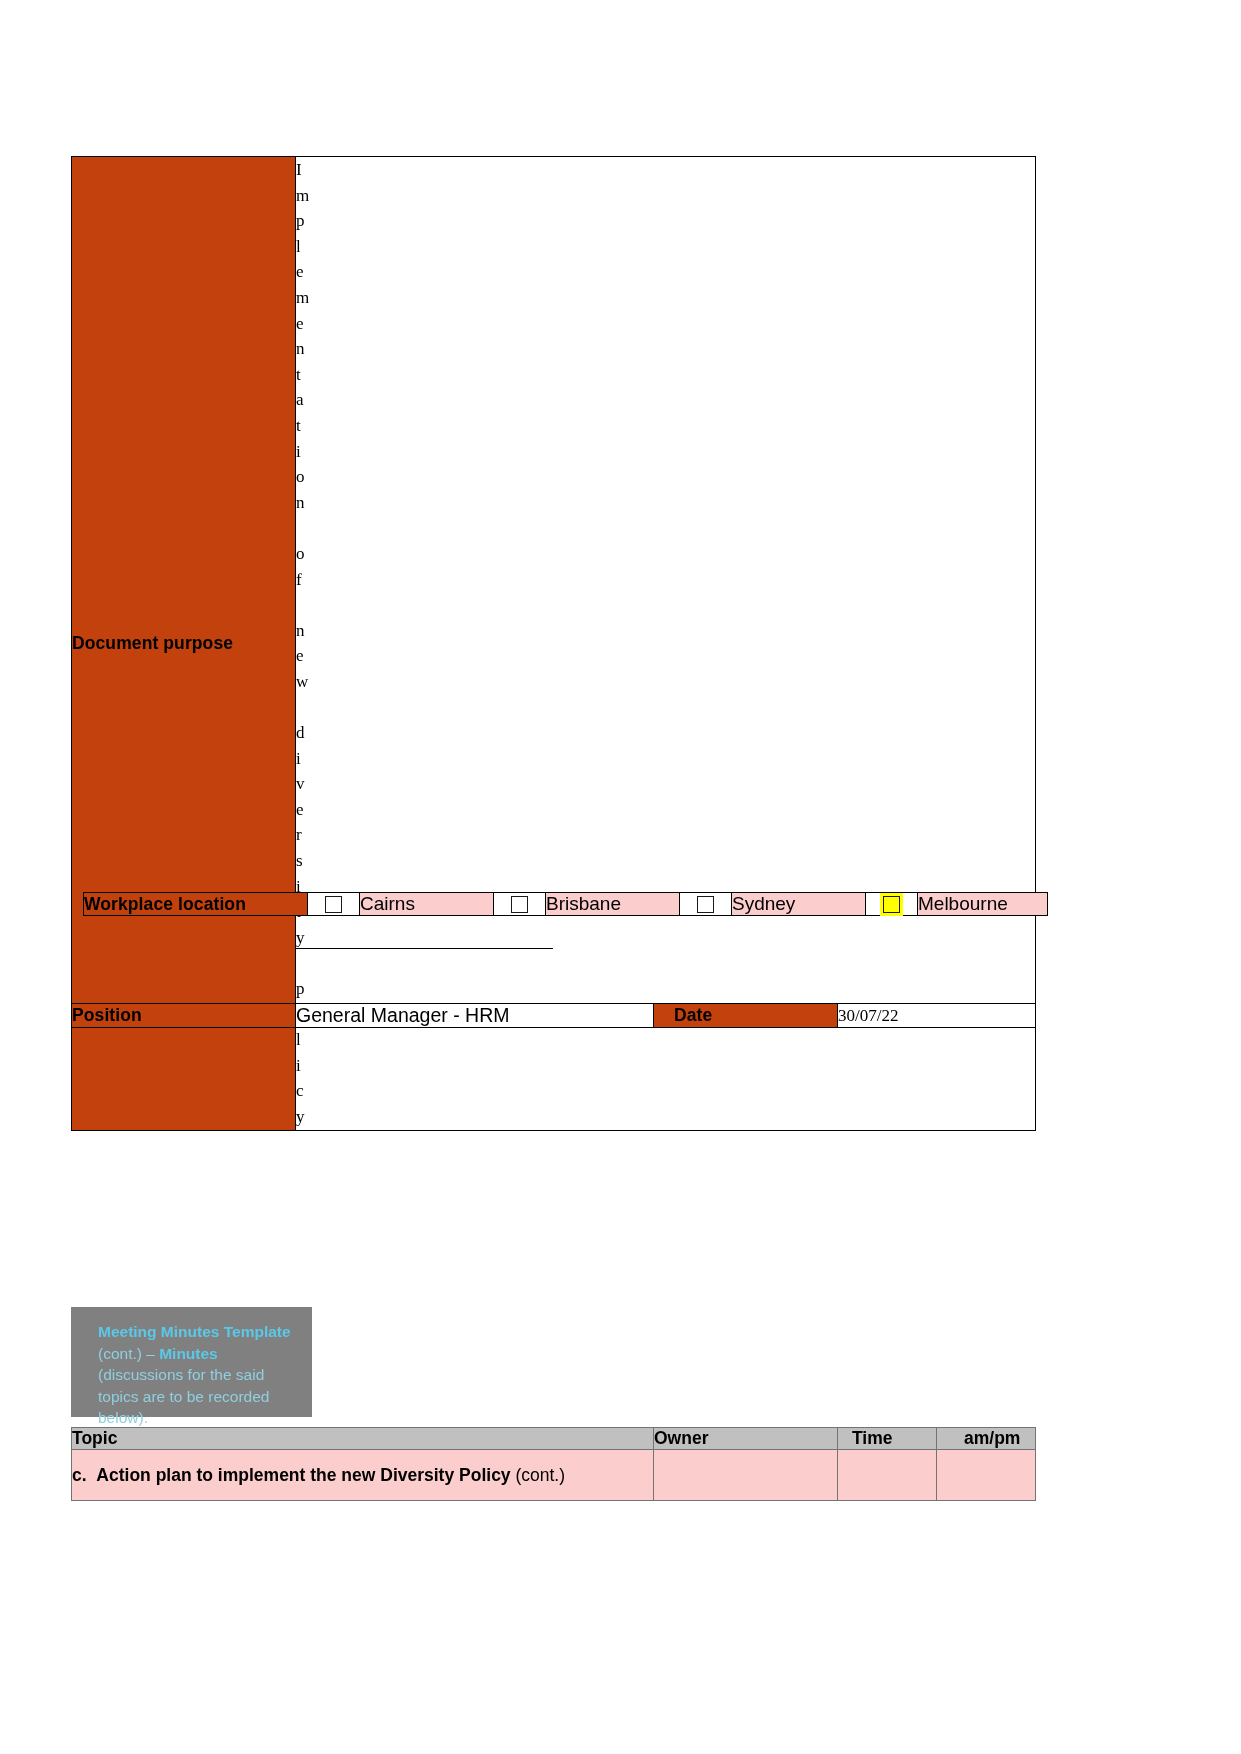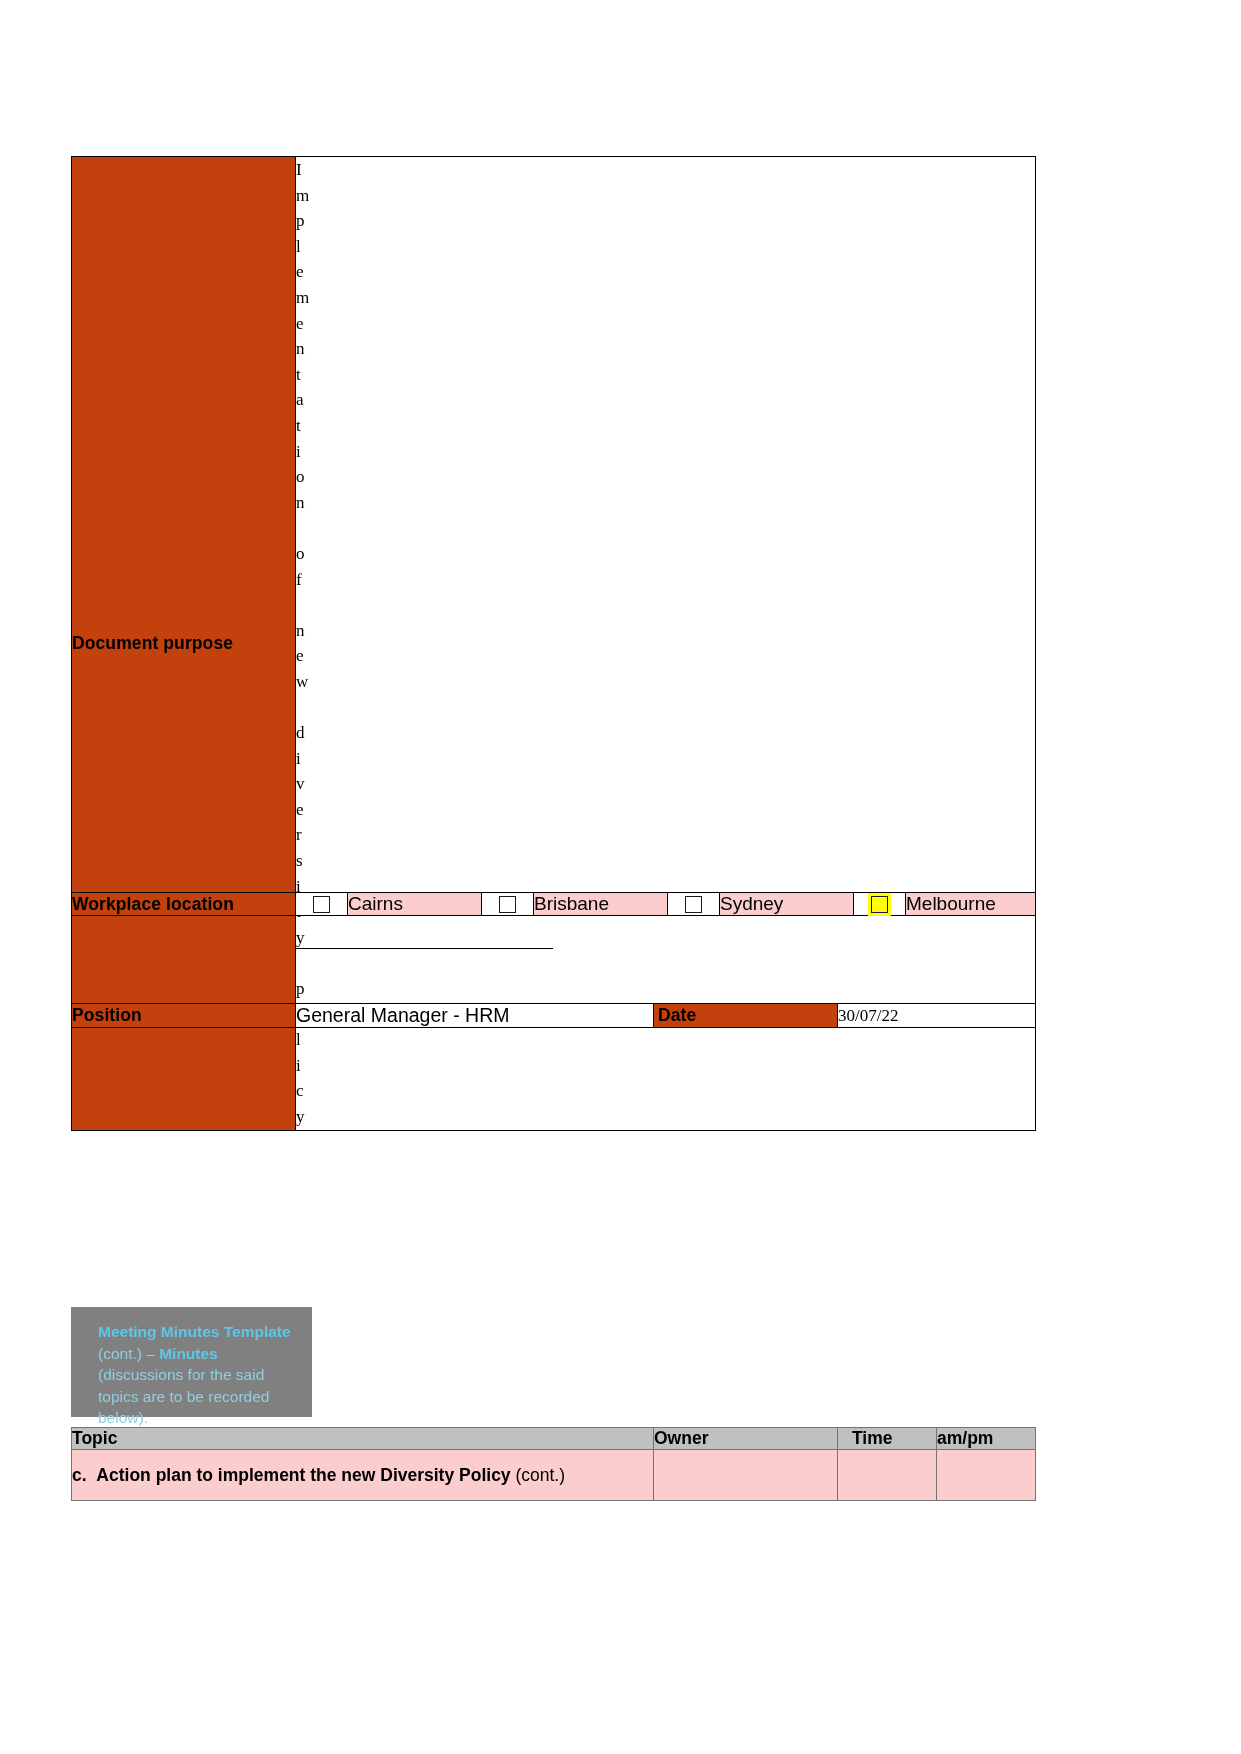--- a/index.html
+++ b/index.html
@@ -224,21 +224,21 @@
               <span class="vchar">l</span>
               <span class="vchar">i</span>
               <span class="vchar">c</span>
               <span class="vchar">y</span>
             </div>
         </td>
       </tr>
     </tbody>
   </table>
 
-  <table class="form-table" style="top:892px;">
+  <table class="form-table" style="top:892px;margin-left:12px;">
     <colgroup>
       <col style="width:224px">
       <col style="width:52px">
         <col style="width:134px">
       <col style="width:52px">
         <col style="width:134px">
       <col style="width:52px">
         <col style="width:134px">
       <col style="width:52px">
         <col style="width:130px">
@@ -275,21 +275,21 @@
     <colgroup>
       <col style="width:224px">
       <col style="width:358px">
       <col style="width:184px">
       <col style="width:198px">
     </colgroup>
     <tbody>
       <tr>
         <td class="cell-pink label-cell">Position</td>
         <td class="value-sans">General Manager - HRM</td>
-        <td class="cell-pink label-cell" style="padding-left:4px;">Date</td>
+        <td class="cell-pink label-cell" style="padding-left:20px;">Date</td>
         <td class="value-serif">30/07/22</td>
       </tr>
     </tbody>
   </table>
 
   <div class="short-rule"></div>
 
   <div class="callout">
     <b>Meeting Minutes Template</b><span> (cont.) – </span><b>Minutes</b><span> (discussions for the said topics are to be recorded below).</span>
   </div>
@@ -299,21 +299,21 @@
       <col style="width:582px">
       <col style="width:184px">
       <col style="width:99px">
       <col style="width:99px">
     </colgroup>
     <tbody>
       <tr>
         <td class="mh">Topic</td>
         <td class="mh">Owner</td>
         <td class="mh" style="padding-left:14px;">Time</td>
-        <td class="mh" style="padding-left:0;">am/pm</td>
+        <td class="mh" style="padding-left:27px;">am/pm</td>
       </tr>
       <tr>
         <td class="mrow-topic">
           <b>c.</b>&nbsp;&nbsp;<b>Action plan to implement the new Diversity Policy</b><span> (cont.)</span>
         </td>
         <td class="mrow-cell" style="height:50px;"></td>
         <td class="mrow-cell"></td>
         <td class="mrow-cell"></td>
       </tr>
     </tbody>

